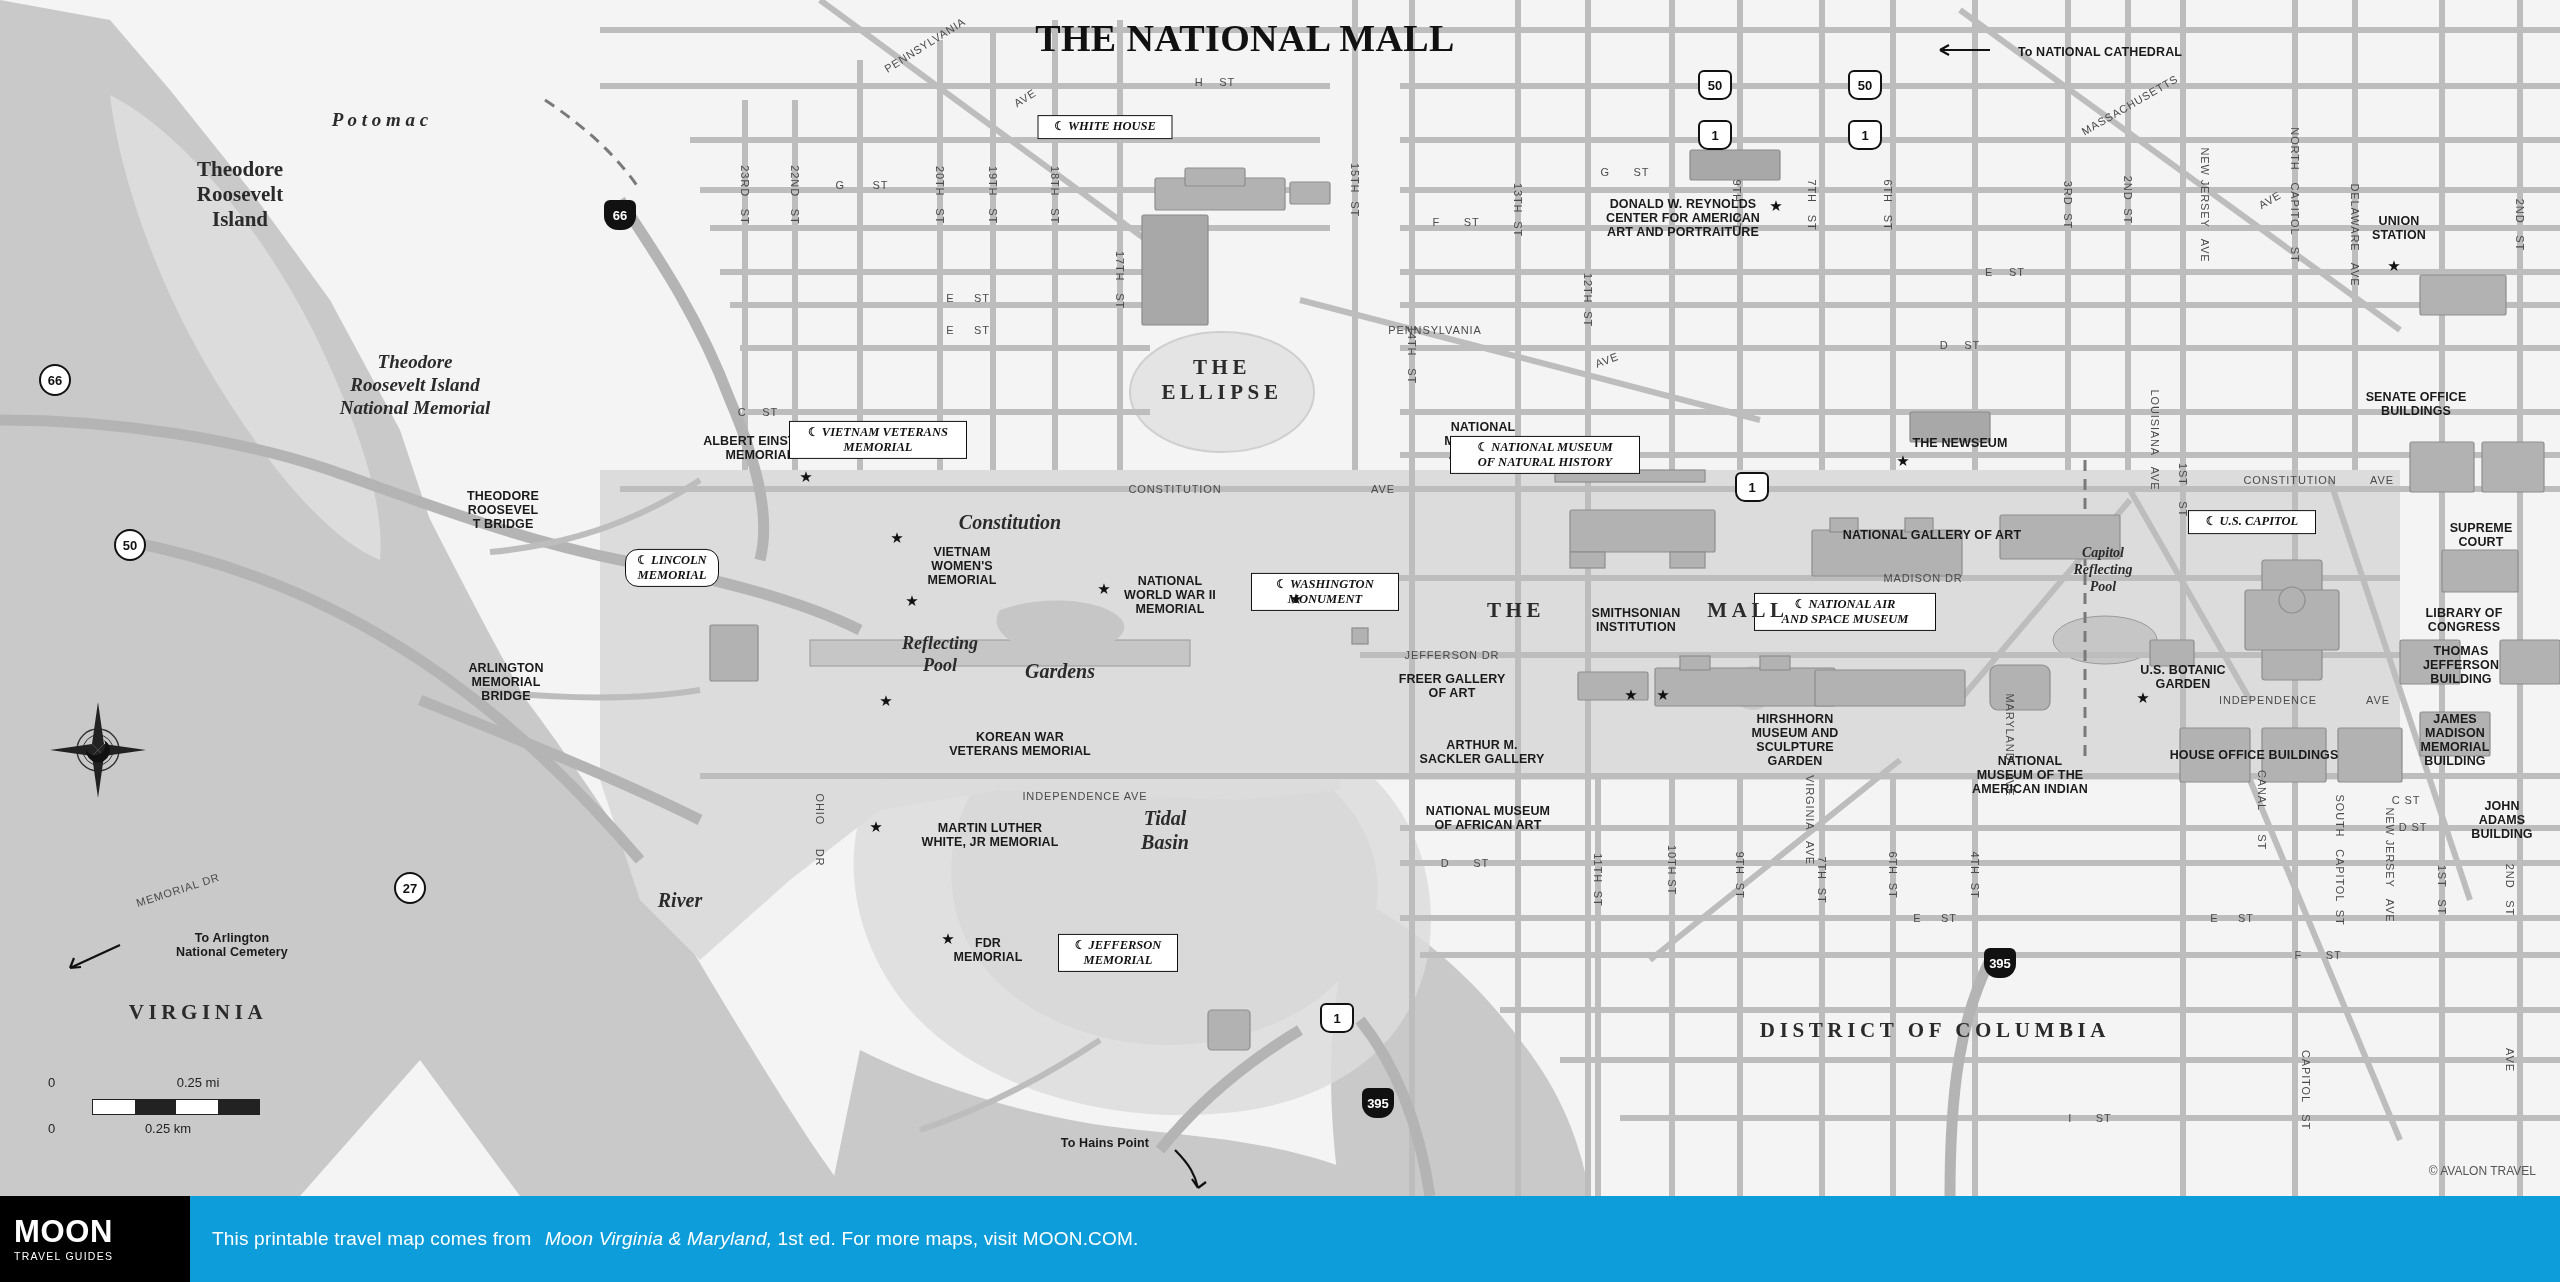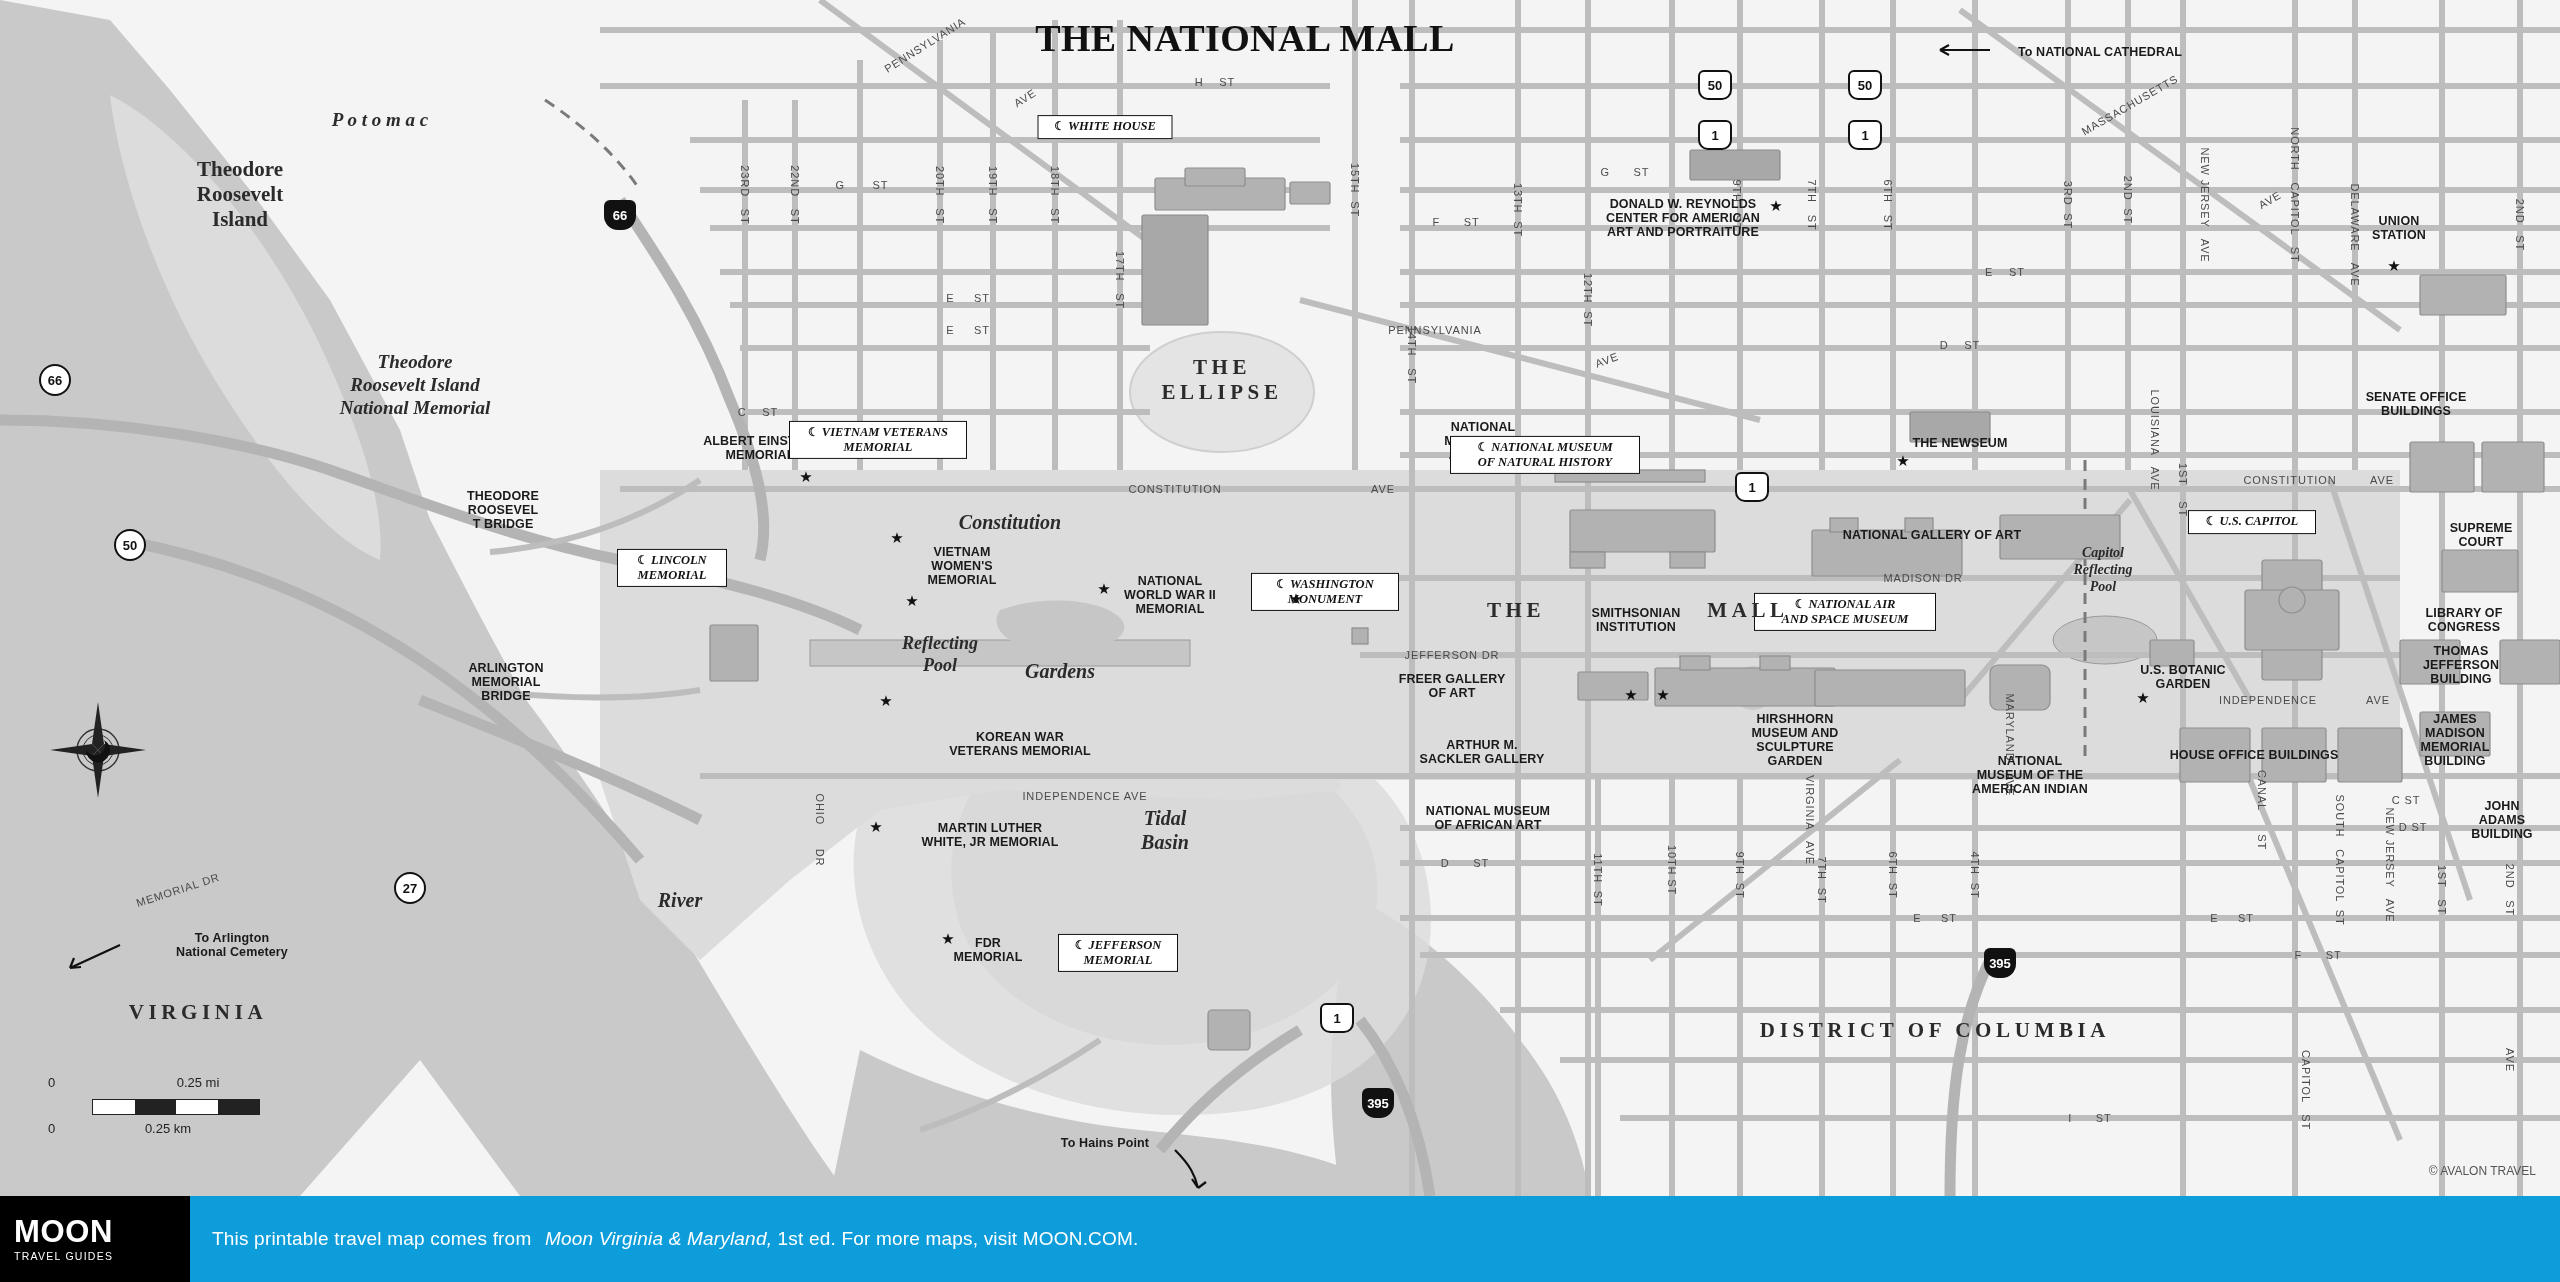--- a/index.html
+++ b/index.html
@@ -513,21 +513,21 @@
 BRIDGE</div>
       <div class="lbl poi" style="left: 232px; top: 945px; transform: translate(-50%, -50%);">To Arlington
 National Cemetery</div>
       <div class="lbl poi" style="left: 1105px; top: 1143px; transform: translate(-50%, -50%);">To Hains Point</div>
       <div class="lbl poi" style="left: 2100px; top: 52px; transform: translate(-50%, -50%);">To NATIONAL CATHEDRAL</div>
     </div>
   <div class="layer" id="boxes-layer">
       <div class="box" style="left: 1105px; top: 127px; width: 135px; transform: translate(-50%, -50%);"><span class="moon">☾</span><span>WHITE HOUSE</span></div>
       <div class="box" style="left: 878px; top: 440px; width: 178px; transform: translate(-50%, -50%);"><span class="moon">☾</span><span>VIETNAM VETERANS
 MEMORIAL</span></div>
-      <div class="box" style="left: 672px; top: 568px; width: 110px; transform: translate(-50%, -50%);"><span class="moon">☾</span><span>LINCOLN
+      <div class="box" style="left: 672px; top: 568px; width: 94px; transform: translate(-50%, -50%); border-radius: 13px;"><span class="moon">☾</span><span>LINCOLN
 MEMORIAL</span></div>
       <div class="box" style="left: 1325px; top: 592px; width: 148px; transform: translate(-50%, -50%);"><span class="moon">☾</span><span>WASHINGTON
 MONUMENT</span></div>
       <div class="box" style="left: 1118px; top: 953px; width: 120px; transform: translate(-50%, -50%);"><span class="moon">☾</span><span>JEFFERSON
 MEMORIAL</span></div>
       <div class="box" style="left: 1545px; top: 455px; width: 190px; transform: translate(-50%, -50%);"><span class="moon">☾</span><span>NATIONAL MUSEUM
 OF NATURAL HISTORY</span></div>
       <div class="box" style="left: 1845px; top: 612px; width: 182px; transform: translate(-50%, -50%);"><span class="moon">☾</span><span>NATIONAL AIR
 AND SPACE MUSEUM</span></div>
       <div class="box" style="left: 2252px; top: 522px; width: 128px; transform: translate(-50%, -50%);"><span class="moon">☾</span><span>U.S. CAPITOL</span></div>

